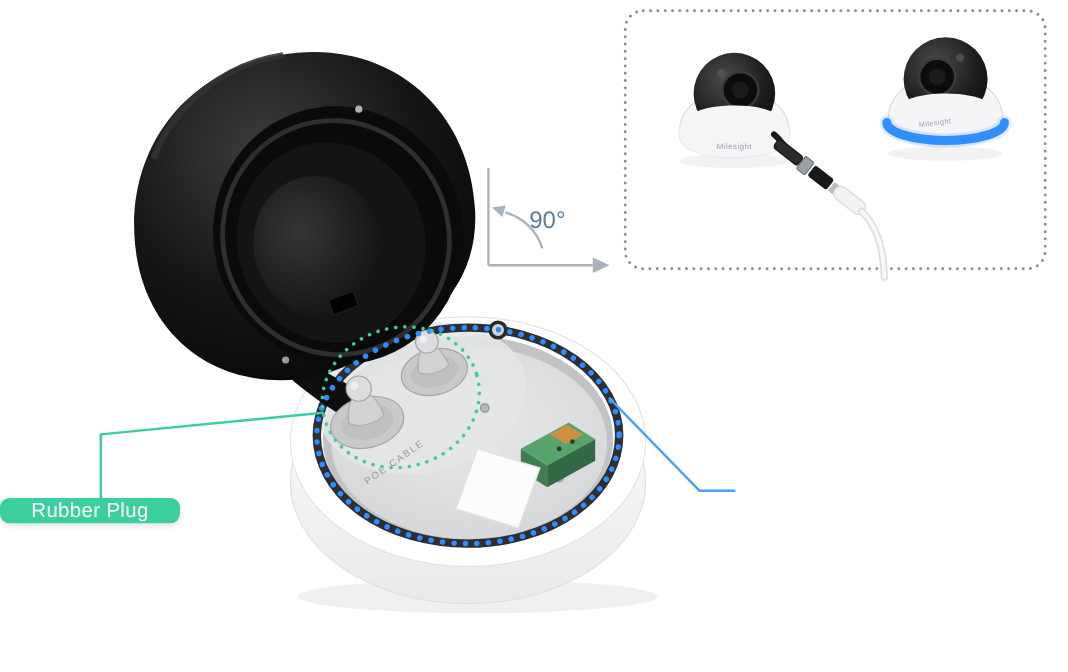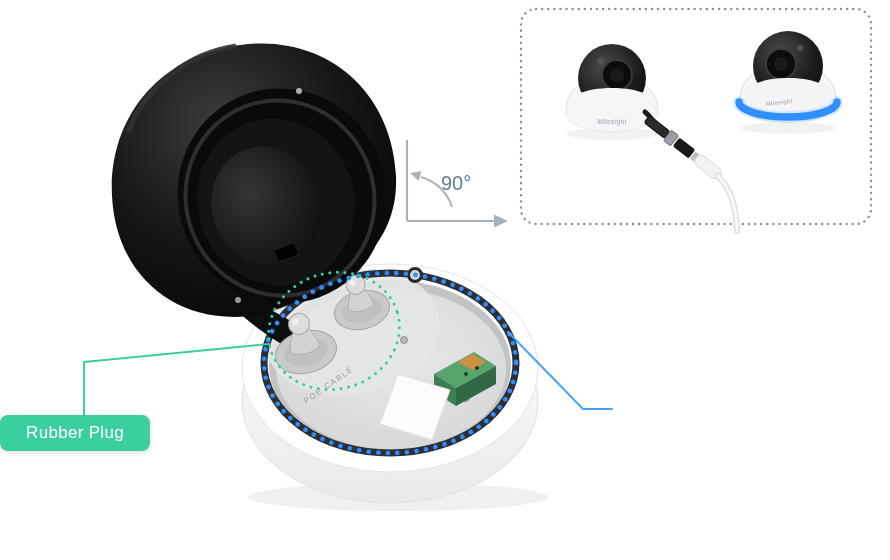--- a/index.html
+++ b/index.html
@@ -6,21 +6,21 @@
   .stage{
     position:relative;width:890px;height:560px;background:#ffffff;
     font-family:"Liberation Sans",sans-serif;overflow:hidden;
   }
   .stage svg{position:absolute;left:0;top:0;}
   .callout{
     position:absolute;display:flex;align-items:center;justify-content:center;
     color:#ffffff;font-size:17px;font-weight:500;border-radius:8px;letter-spacing:.3px;
     box-shadow:0 2px 6px rgba(0,0,0,.12);
   }
-  .callout-plug{left:0;top:415px;width:150px;height:36px;background:#3bce9e;}
+  .callout-plug{left:0;top:415px;width:150px;height:21px;background:#3bce9e;}
   .callout-ring{left:610px;top:391px;width:148px;height:36px;background:#4aa3fb;}
 </style>
 </head>
 <body>
 
 <div class="stage">
 
 <svg width="890" height="560" viewBox="0 0 890 560">
   <defs>
     <radialGradient id="gLid" cx="38%" cy="30%" r="80%">

